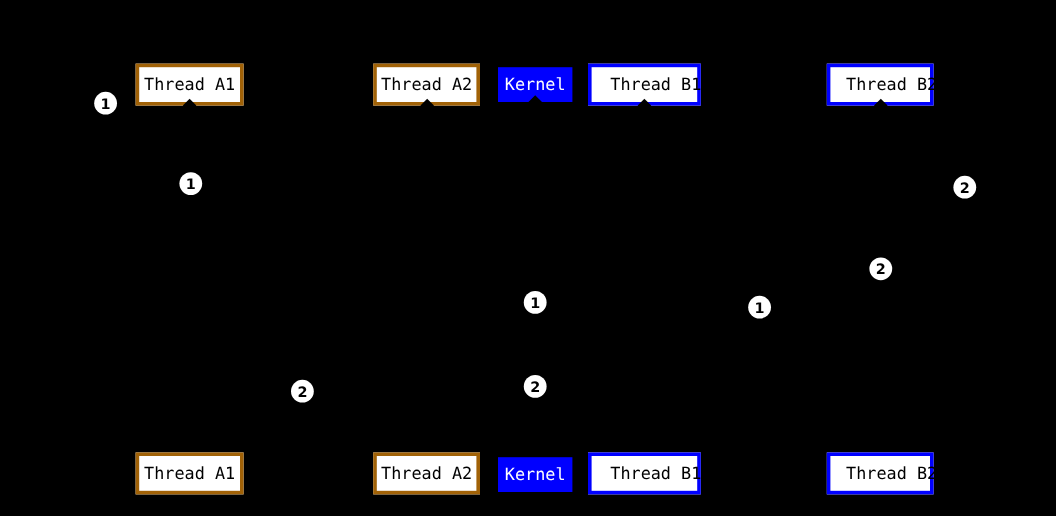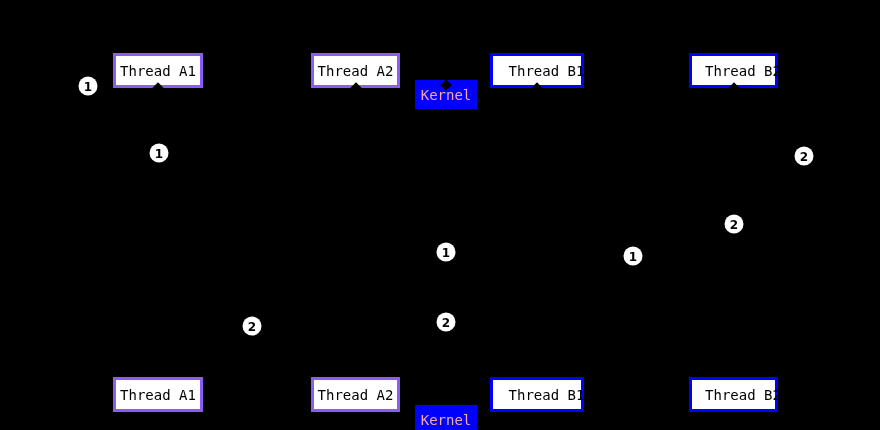--- a/index.html
+++ b/index.html
@@ -15,27 +15,26 @@
     position: absolute;
     box-sizing: border-box;
     background: #ffffff;
     color: #000000;
     display: flex;
     align-items: center;
     justify-content: center;
     font-size: 14px;
     white-space: nowrap;
   }
-  .pbox.red  { border: 3px solid #8b5cf6; }
+  .pbox.red  { border: 3px solid #a16207; }
   .pbox.blue { border: 3px solid #0000ff; padding-left: 19px; }
   .pbox.kernel {
     background: #0000ff;
     border: none;
-    color: #fca5a5;
-    margin-top: 24px;
+    color: #ffffff;
   }
   .notch {
     position: absolute;
     width: 8px;
     height: 8px;
     background: #000000;
     transform: translate(-50%, -50%) rotate(45deg);
   }
   .badge {
     position: absolute;

